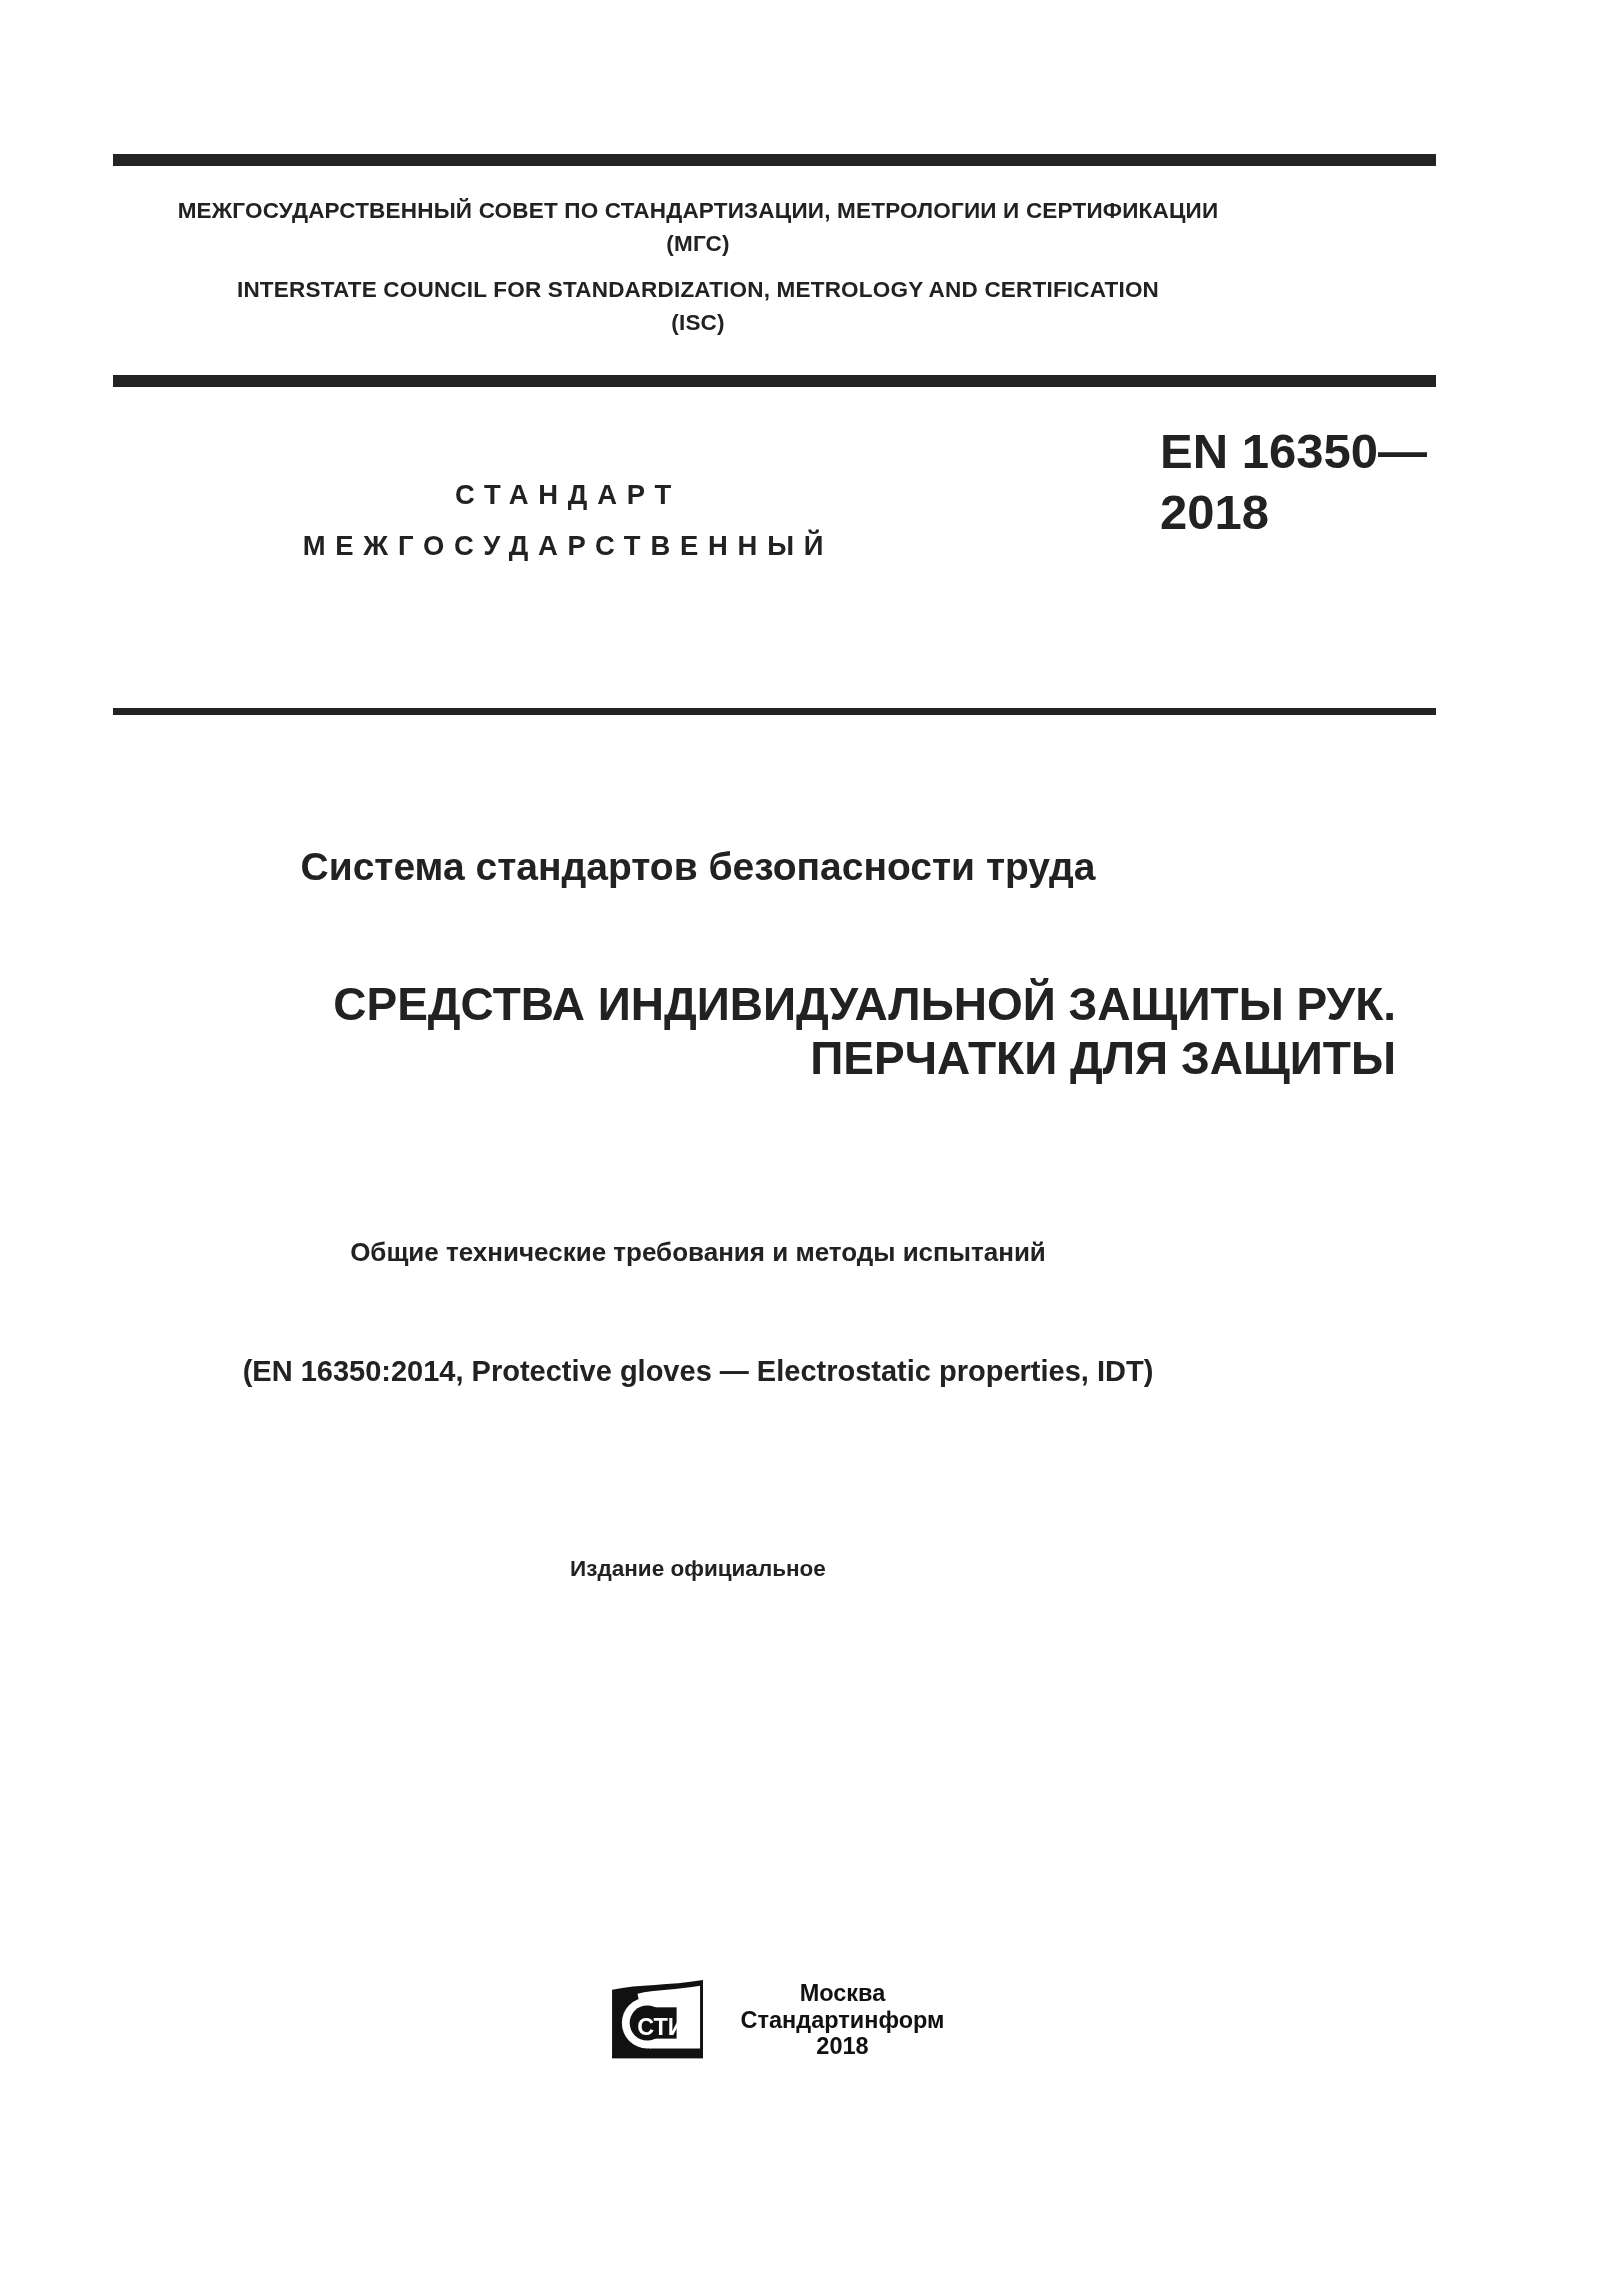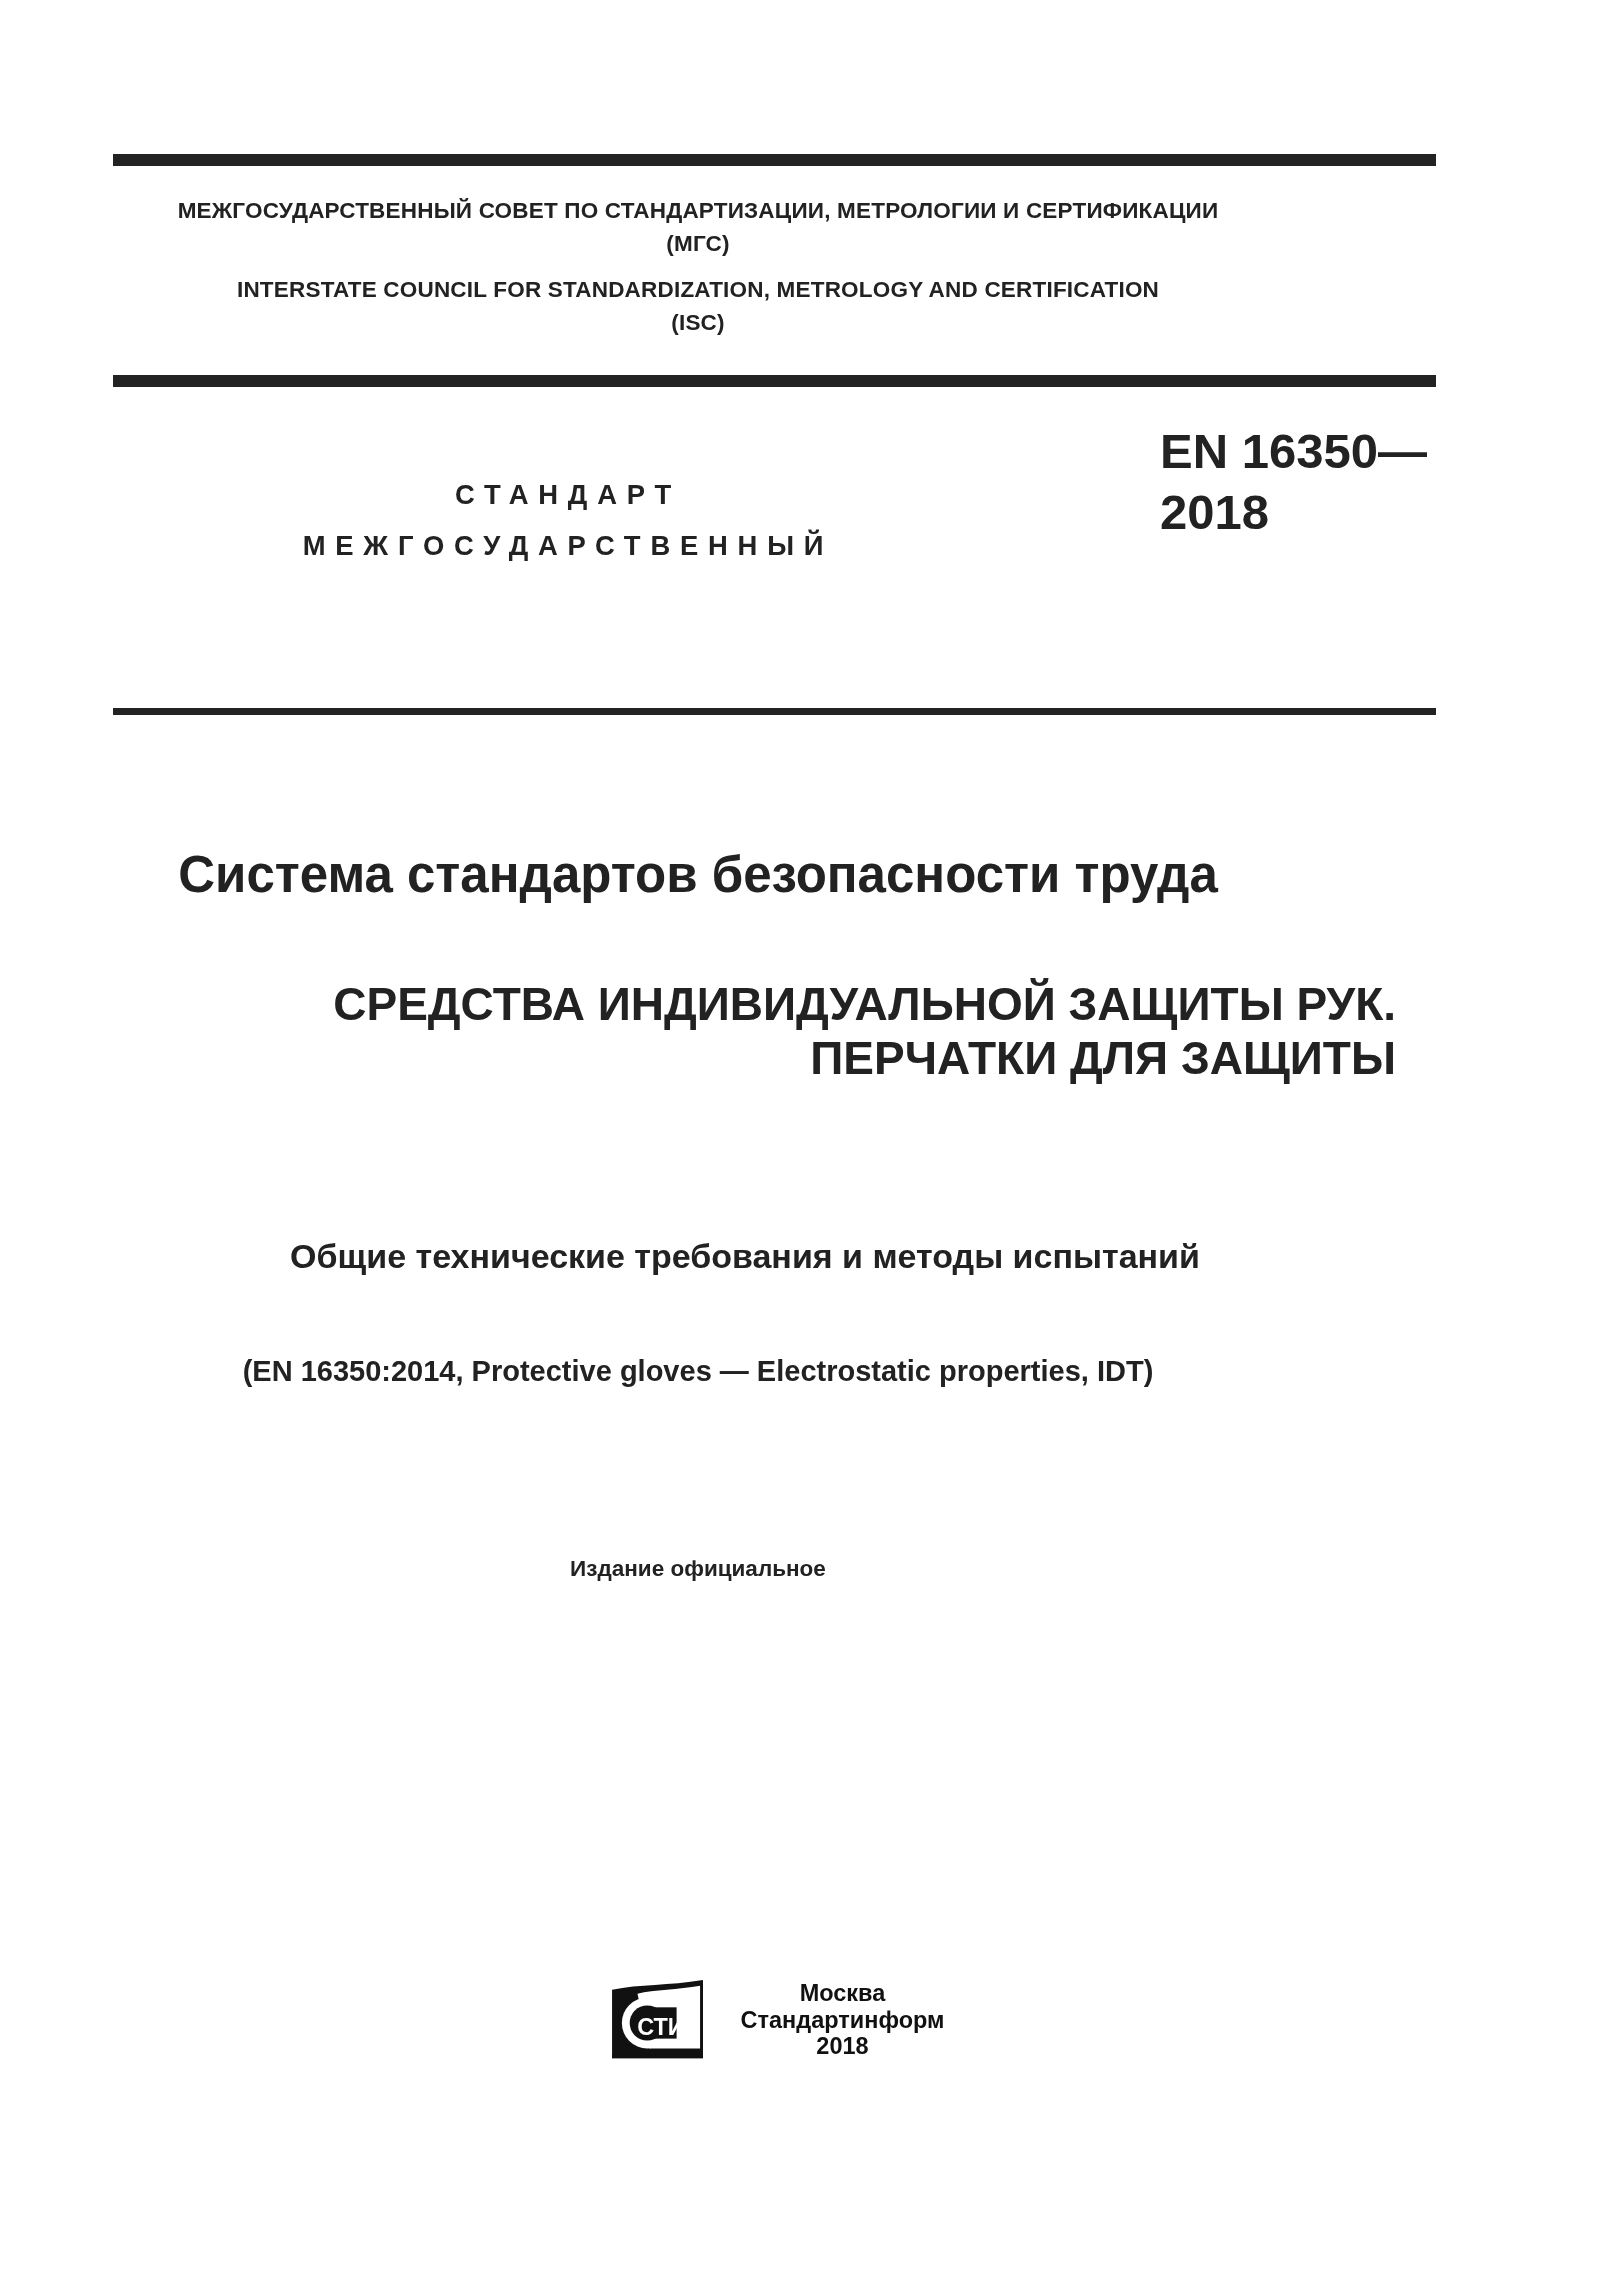--- a/index.html
+++ b/index.html
@@ -4,23 +4,23 @@
 <style>
   html, body { margin:0; padding:0; background:#ffffff; }
   body { width:1621px; height:2293px; position:relative; overflow:hidden;
          font-family:"Liberation Sans", "DejaVu Sans", sans-serif; color:#222222; }
   .rule { position:absolute; left:113px; width:1323px; background:#232323; }
   .center { position:absolute; left:0; width:1396px; text-align:center; font-weight:bold; }
   .council { font-size:22.5px; line-height:33px; letter-spacing:0.2px; }
   .mid-left { position:absolute; left:225px; width:686px; text-align:center; font-weight:bold;
               font-size:27.4px; letter-spacing:9.8px; line-height:51px; }
   .gost { position:absolute; left:1160px; font-weight:bold; font-size:49px; line-height:61px; color:#222; }
-  .series { font-size:51px; top:845px; }
+  .series { font-size:39px; top:845px; }
   .title { font-size:46px; line-height:54px; top:977px;text-align:right; }
-  .subtitle { font-size:34px; top:1237px;margin-left:47px; }
+  .subtitle { font-size:26px; top:1237px; }
   .source { font-size:29px; top:1355px; }
   .official { font-size:22.5px; top:1556px; }
   .logo { position:absolute; left:610px; top:1978px; width:98px; width:98px; height:88px; }
   .publisher { position:absolute; left:730px; top:1980px; width:225px; text-align:center;
                font-weight:bold; font-size:23.5px; line-height:26.5px; color:#111; }
 </style>
 </head>
 <body>
 
 <div class="rule" style="top:154px;height:11.8px;"></div>

